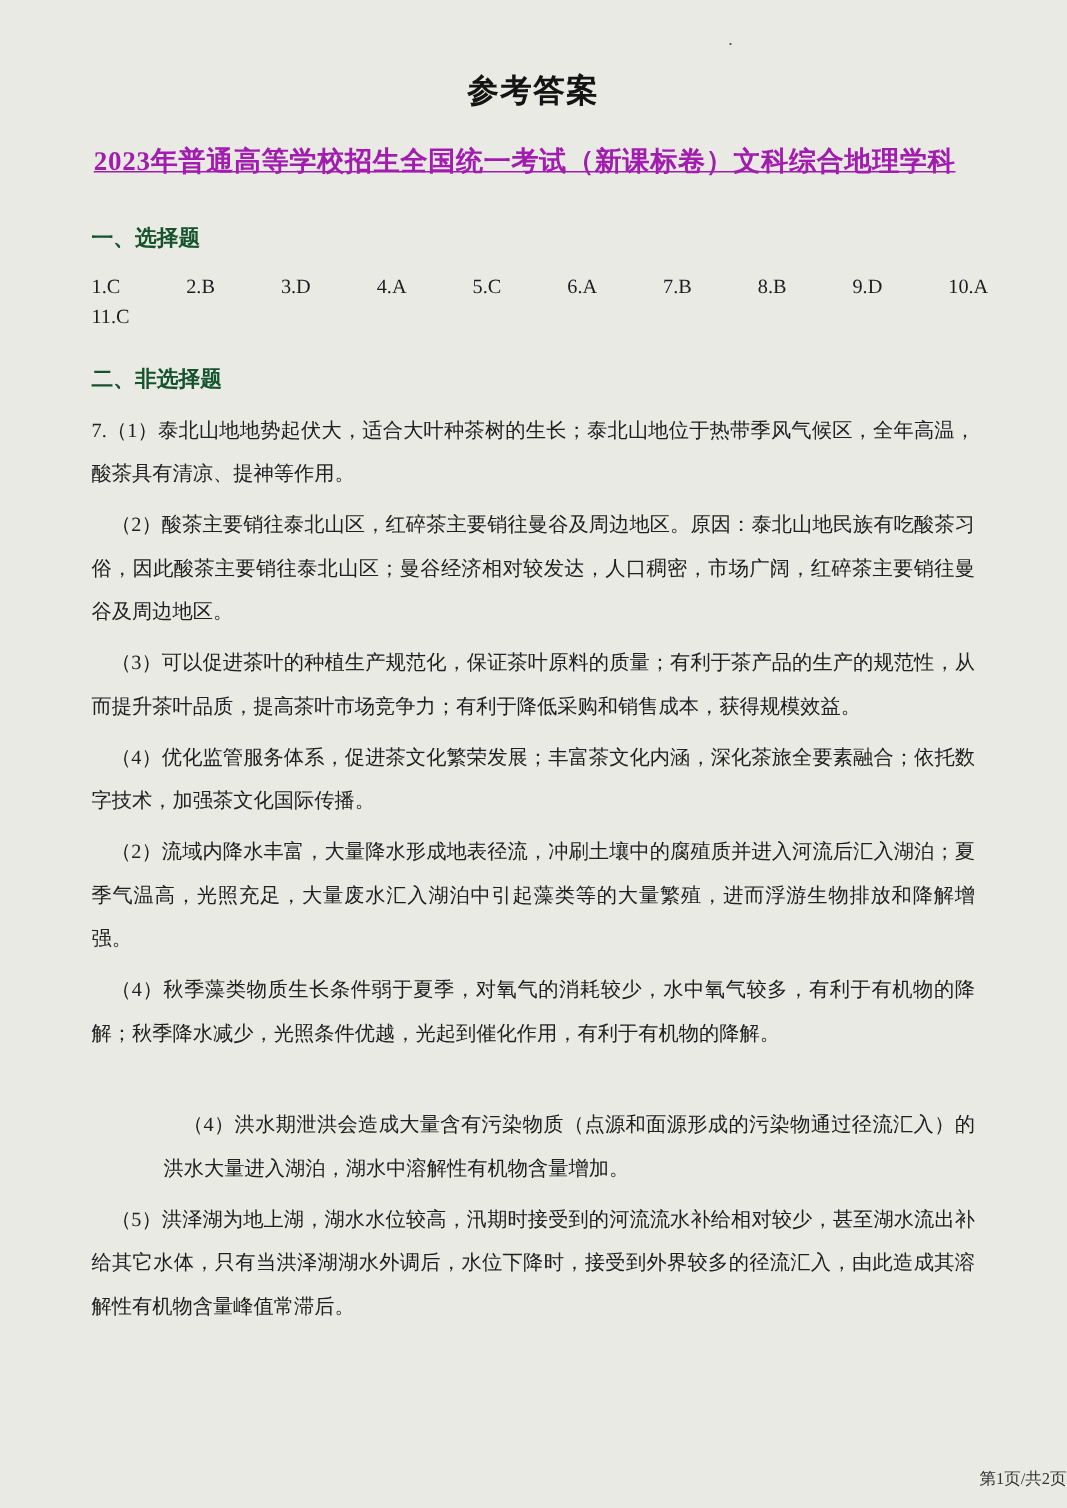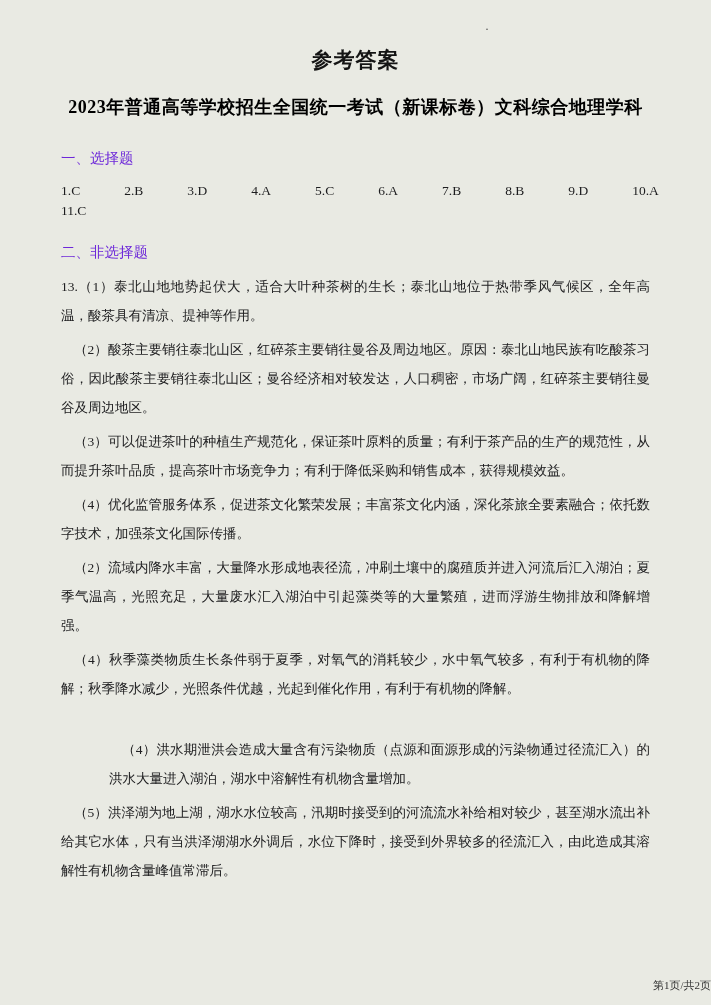--- a/index.html
+++ b/index.html
@@ -26,33 +26,33 @@
   }
   .doc-title {
     text-align:center;
     font-size:21px;
     font-weight:700;
     letter-spacing:1px;
     color:#141414;
     margin-bottom:16px;
   }
   .doc-subtitle {
-    text-align:center;
     font-size:18px;
     font-weight:700;
     line-height:35px;
     letter-spacing:0.5px;
-    color:#000000;
+    color:#a21caf;
     margin:0 auto 12px auto;
     max-width:586px;
+    text-decoration:underline;
   }
   .section-heading {
     font-size:14.5px;
-    font-weight:400;
-    color:#6d28d9;
+    font-weight:700;
+    color:#14532d;
     margin-top:24px;
   }
   .answers-row {
     display:flex;
     flex-wrap:nowrap;
     gap:44px;
     font-size:13.5px;
     margin-top:15px;
   }
   .answers-row.second { margin-top:4px;font-family:Liberation Serif, serif; }
@@ -105,21 +105,21 @@
     <span>10.A</span>
   </div>
 
   <div class="answers-row second">
     <span>11.C</span>
   </div>
 
   <div class="section-heading">二、非选择题</div>
 
   <div class="body-text">
-    <p class="para">13.（1）泰北山地地势起伏大，适合大叶种茶树的生长；泰北山地位于热带季风气候区，全年高温，酸茶具有清凉、提神等作用。</p>
+    <p class="para">7.（1）泰北山地地势起伏大，适合大叶种茶树的生长；泰北山地位于热带季风气候区，全年高温，酸茶具有清凉、提神等作用。</p>
     <p class="para indent">（2）酸茶主要销往泰北山区，红碎茶主要销往曼谷及周边地区。原因：泰北山地民族有吃酸茶习俗，因此酸茶主要销往泰北山区；曼谷经济相对较发达，人口稠密，市场广阔，红碎茶主要销往曼谷及周边地区。</p>
     <p class="para indent">（3）可以促进茶叶的种植生产规范化，保证茶叶原料的质量；有利于茶产品的生产的规范性，从而提升茶叶品质，提高茶叶市场竞争力；有利于降低采购和销售成本，获得规模效益。</p>
     <p class="para indent">（4）优化监管服务体系，促进茶文化繁荣发展；丰富茶文化内涵，深化茶旅全要素融合；依托数字技术，加强茶文化国际传播。</p>
     <p class="para indent">（2）流域内降水丰富，大量降水形成地表径流，冲刷土壤中的腐殖质并进入河流后汇入湖泊；夏季气温高，光照充足，大量废水汇入湖泊中引起藻类等的大量繁殖，进而浮游生物排放和降解增强。</p>
     <p class="para indent">（4）秋季藻类物质生长条件弱于夏季，对氧气的消耗较少，水中氧气较多，有利于有机物的降解；秋季降水减少，光照条件优越，光起到催化作用，有利于有机物的降解。</p>
     <p class="para indent gap-top">（4）洪水期泄洪会造成大量含有污染物质（点源和面源形成的污染物通过径流汇入）的洪水大量进入湖泊，湖水中溶解性有机物含量增加。</p>
     <p class="para indent">（5）洪泽湖为地上湖，湖水水位较高，汛期时接受到的河流流水补给相对较少，甚至湖水流出补给其它水体，只有当洪泽湖湖水外调后，水位下降时，接受到外界较多的径流汇入，由此造成其溶解性有机物含量峰值常滞后。</p>
   </div>
 
   <div class="page-footer">第1页/共2页</div>

